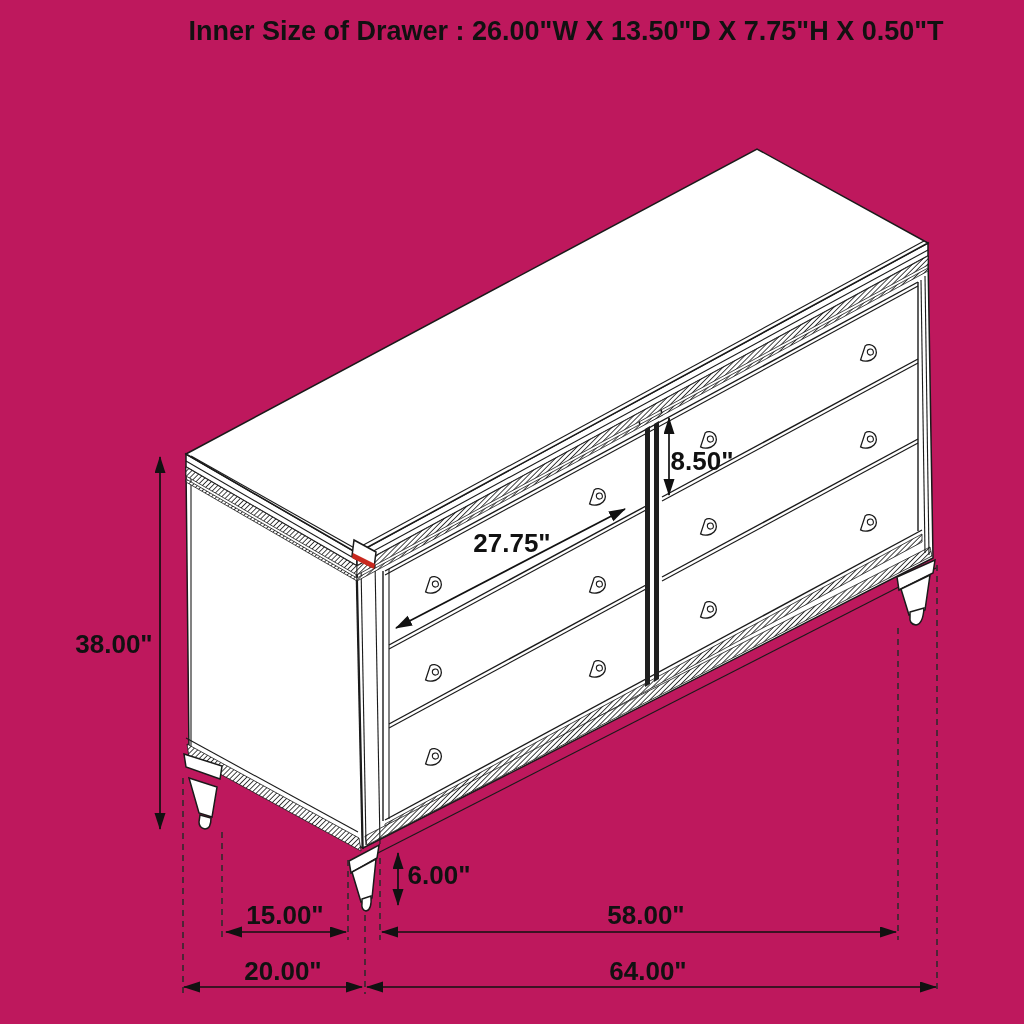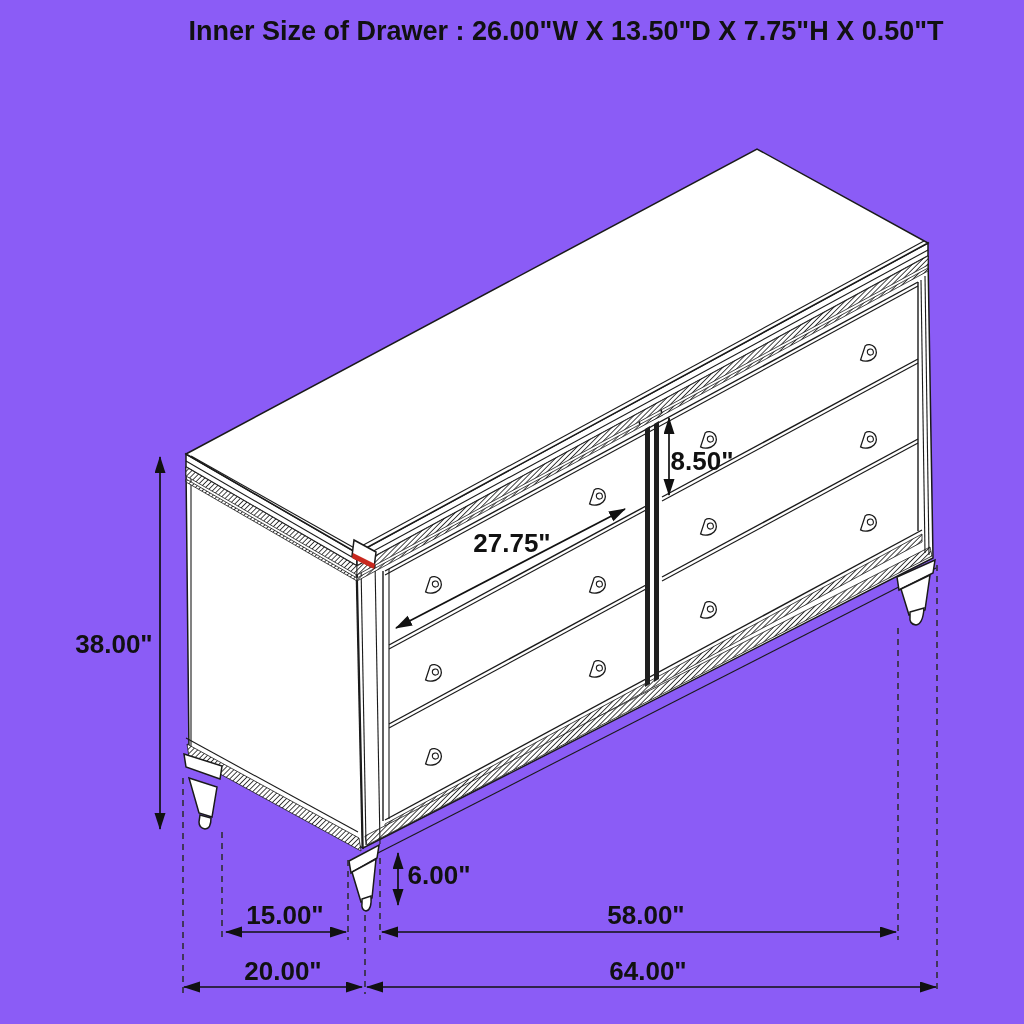--- a/index.html
+++ b/index.html
@@ -1,16 +1,16 @@
 <!DOCTYPE html>
 <html><head>
 <meta charset="utf-8">
 <style>
   html,body{margin:0;padding:0;background:#fff;}
-  .page{position:relative;width:1024px;height:1024px;background:#8b5cf6;overflow:hidden;}
+  .page{position:relative;width:1024px;height:1024px;background:#be185d;overflow:hidden;}
   svg{display:block;}
   .ln{stroke:#1a1a1a;stroke-width:1.4;fill:none;}
   .lnthin{stroke:#1a1a1a;stroke-width:1.1;fill:none;}
   .face{fill:#ffffff;stroke:#1a1a1a;stroke-width:1.5;}
   .hatch{fill:url(#hatch);stroke:#1a1a1a;stroke-width:0.8;}
   .dark{fill:#1f1f1f;stroke:none;}
   .dash{stroke:#2a2a2a;stroke-width:1.5;fill:none;stroke-dasharray:6 5;}
   .dim-line{stroke:#111;stroke-width:1.7;fill:none;}
   .dim{font:bold 26px "Liberation Sans",sans-serif;fill:#111;text-anchor:middle;}
   .title{font:bold 27px "Liberation Sans",sans-serif;fill:#111;text-anchor:middle;}

